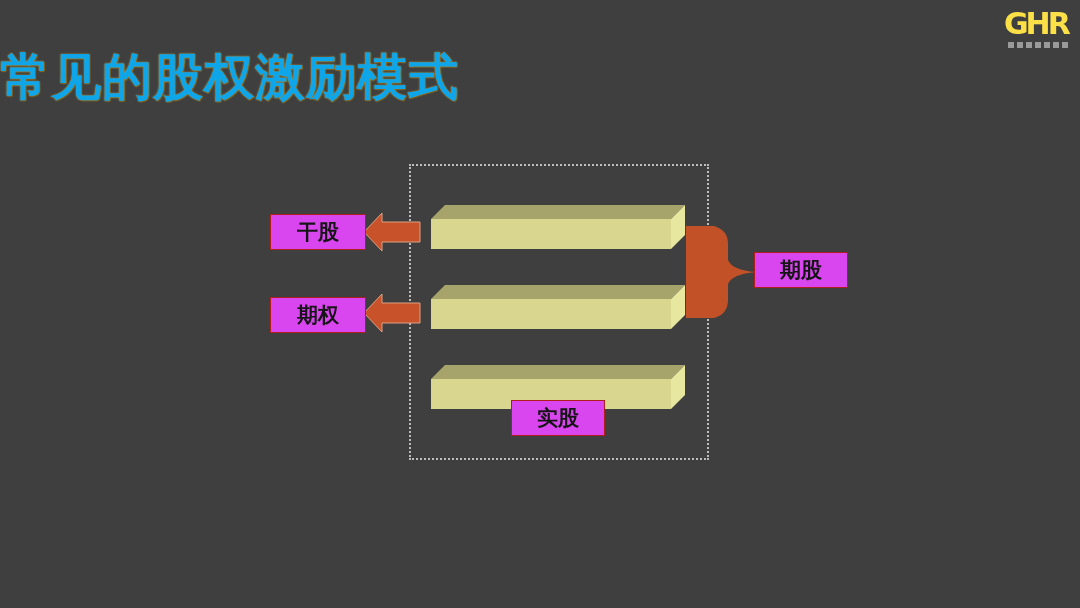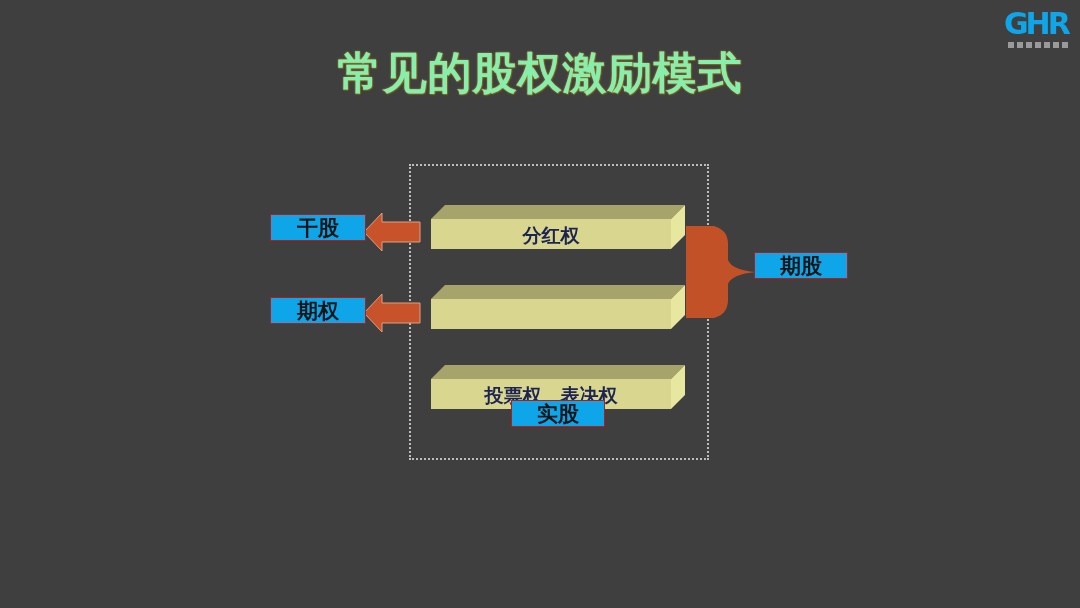--- a/index.html
+++ b/index.html
@@ -4,53 +4,52 @@
   <style>
     html, body { margin: 0; padding: 0; }
     body {
       width: 1080px; height: 608px; overflow: hidden;
       background: #3f3f3f;
       position: relative;
       font-family: "DejaVu Sans", "Liberation Sans", sans-serif;
     }
     .title {
       position: absolute; left: 0; width: 1080px; top: 44px;
-      text-align: center;
-      font-size: 44px; font-weight: bold; letter-spacing: 1px;
-      color: #86efac;
+      font-size: 50px; font-weight: bold; letter-spacing: 1px;
+      color: #0ea5e9;
       text-shadow: 0 0 2px #c8962a, 1px 1px 1px #6b5520;
     }
     .logo {
       position: absolute; right: 0; top: 2px; width: 82px; height: 52px;
       color: #f2f2f2;
     }
     .logo-mark {
       position: absolute; left: 6px; top: 4px;
       font-family: "DejaVu Sans", sans-serif; font-size: 30px; font-weight: bold;
-      letter-spacing: -3px; color: #0ea5e9;
+      letter-spacing: -3px; color: #fde047;
     }
     .logo-sub {
       position: absolute; left: 10px; top: 40px; width: 70px; height: 7px;
       display: flex; gap: 3px;
     }
     .logo-sub span { width: 6px; height: 6px; background: #9a9a9a; display: block; }
     .dashed-box {
       position: absolute; left: 409px; top: 164px; width: 300px; height: 296px;
       border: 2px dotted #bdbdbd; box-sizing: border-box;
     }
     .bar {
       position: absolute; left: 431px; width: 252px; height: 42px;
     }
     .bar svg { position: absolute; left: 0; top: 0; }
     .bar-label {
       position: absolute; left: 0; width: 240px; top: 18px;
       text-align: center; font-size: 19px; font-weight: bold; color: #1d2352;
     }
     .red-box {
-      position: absolute; height: 27px; background: #0ea5e9;
+      position: absolute; height: 36px; background: #d946ef;
       border: 1px solid #b01e1b; box-sizing: border-box;
       display: flex; align-items: center; justify-content: center;
       font-size: 21px; font-weight: bold; color: #151515;
     }
     .arrow { position: absolute; }
     .brace { position: absolute; left: 686px; top: 226px; }
   </style>
 </head>
 <body>
 
@@ -70,38 +69,36 @@
 </div>
 
 <div class="dashed-box"></div>
 
 <div class="bar" style="top:205px;">
   <svg width="254" height="44">
     <polygon points="0,14 14,0 254,0 240,14" fill="#a6a46a"></polygon>
     <polygon points="240,14 254,0 254,30 240,44" fill="#e8e79f"></polygon>
     <rect x="0" y="14" width="240" height="30" fill="#d8d68f"></rect>
   </svg>
-  <div class="bar-label">分红权</div>
 </div>
 
 <div class="bar" style="top:285px;">
   <svg width="254" height="44">
     <polygon points="0,14 14,0 254,0 240,14" fill="#a6a46a"></polygon>
     <polygon points="240,14 254,0 254,30 240,44" fill="#e8e79f"></polygon>
     <rect x="0" y="14" width="240" height="30" fill="#d8d68f"></rect>
   </svg>
 </div>
 
 <div class="bar" style="top:365px;">
   <svg width="254" height="44">
     <polygon points="0,14 14,0 254,0 240,14" fill="#a6a46a"></polygon>
     <polygon points="240,14 254,0 254,30 240,44" fill="#e8e79f"></polygon>
     <rect x="0" y="14" width="240" height="30" fill="#d8d68f"></rect>
   </svg>
-  <div class="bar-label">投票权、表决权</div>
 </div>
 
 <svg class="arrow" style="left:364px; top:213px;" width="58" height="38">
   <polygon points="0,19 18,0 18,9 56,9 56,29 18,29 18,38" fill="#c8522a" stroke="#e0a080" stroke-width="1"></polygon>
 </svg>
 <svg class="arrow" style="left:364px; top:294px;" width="58" height="38">
   <polygon points="0,19 18,0 18,9 56,9 56,29 18,29 18,38" fill="#c8522a" stroke="#e0a080" stroke-width="1"></polygon>
 </svg>
 
 <div class="red-box" style="left:270px; top:214px; width:96px;">干股</div>

